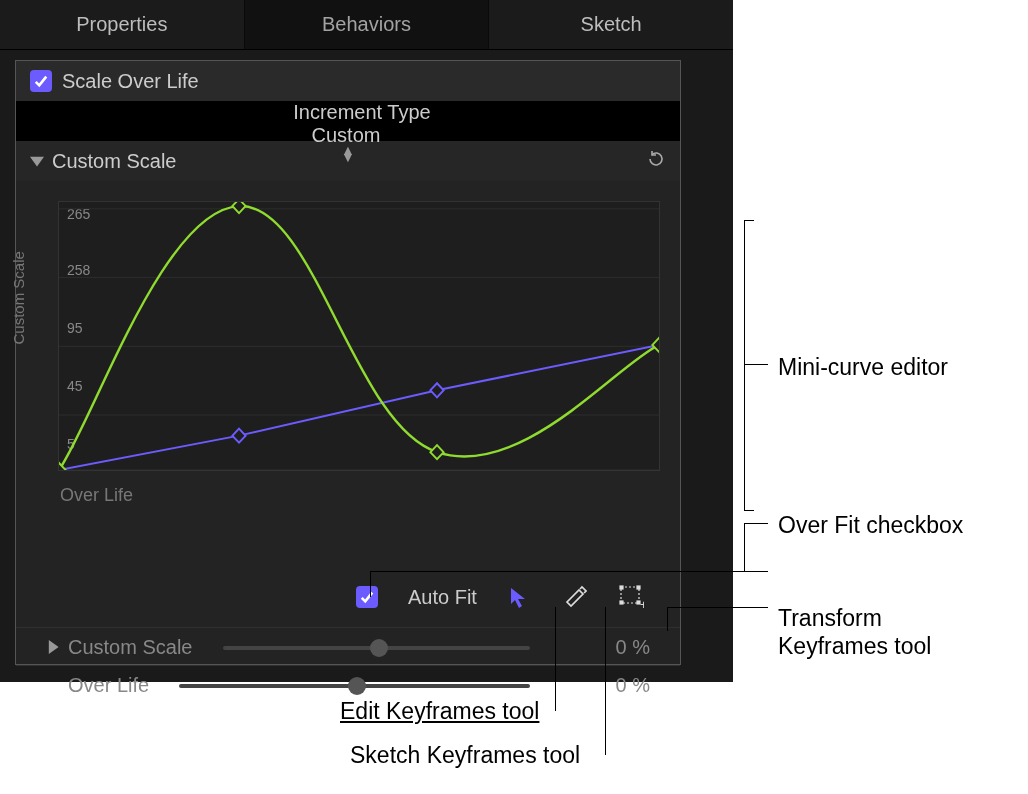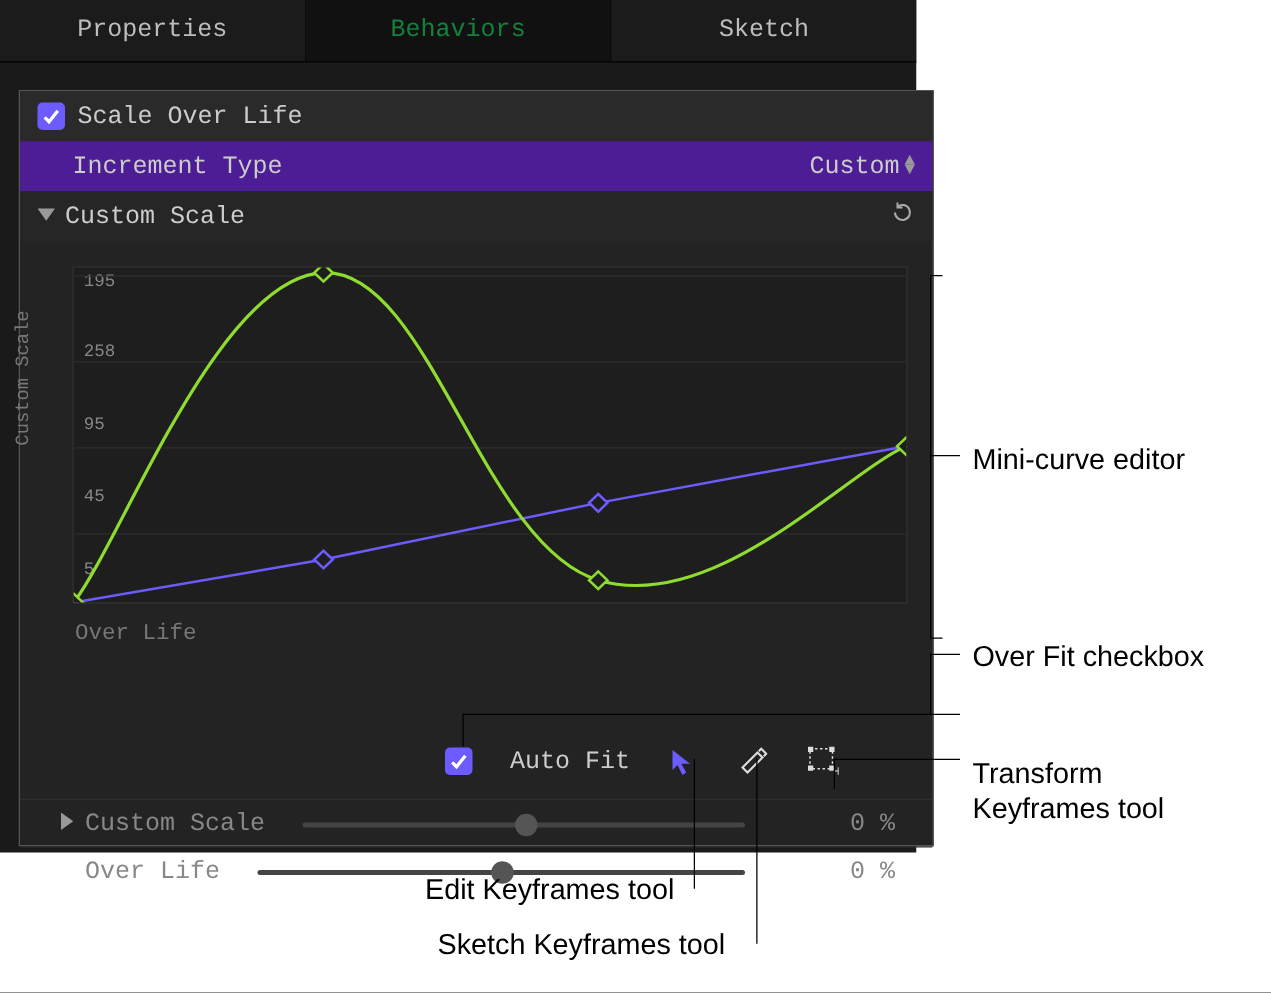--- a/index.html
+++ b/index.html
@@ -10,21 +10,20 @@
     height: 794px;
     position: relative;
   }
   .panel {
     position: absolute;
     left: 0; top: 0;
     width: 733px;
     height: 682px;
     background: #1a1a1a;
     color: #bbb;
-    font-family: Liberation Mono, monospace;
   }
   
   .tabbar {
     display: flex;
     height: 50px;
     border-bottom: 1px solid #000;
     background: #1b1b1b;
   }
   .tab {
     flex: 1;
@@ -32,40 +31,40 @@
     align-items: center;
     justify-content: center;
     font-size: 20px;
     color: #bdbdbd;
     border-right: 1px solid #0a0a0a;
     cursor: default;
   }
   .tab:last-child { border-right: none; }
   .tab.active {
     background: #111;
-    color: #15803d;
+    color: #a3a3a3;
   }
   .content-frame {
     position: absolute;
-    left: 15px; top: 72px;
-    width: 732px;
+    left: 15px; top: 60px;
+    width: 666px;
     height: 605px;
     border: 1px solid #555;
     background: #232323;
   }
   .row {
     display: flex;
     align-items: center;
     height: 40px;
     padding: 0 14px;
     font-size: 20px;
     color: #ccc;
   }
   .row.header { background: #2a2a2a; }
-  .row.sub { background: #4c1d95; }
+  .row.sub { background: #000000; flex-direction: column; }
   .checkbox {
     width: 22px; height: 22px;
     background: #6c5cff;
     border-radius: 4px;
     display: flex;
     align-items: center;
     justify-content: center;
     margin-right: 10px;
   }
   .checkbox svg { width: 14px; height: 14px; stroke: #fff; stroke-width: 3; fill: none; }
@@ -190,21 +189,21 @@
       <span class="reset-icon">
         <svg width="20" height="20" viewBox="0 0 20 20" fill="none" stroke="#aaa" stroke-width="1.6">
           <path d="M4 10a6 6 0 1 0 2-4.5"></path>
             <polyline points="6,2 6,6 10,6"></polyline>
         </svg>
       </span>
     </div>
 
     <div class="curve-area">
       <span class="ylabel">Custom Scale</span>
-      <span class="y-tick" style="top:4px">195</span>
+      <span class="y-tick" style="top:4px">265</span>
       <span class="y-tick" style="top:60px">258</span>
       <span class="y-tick" style="top:118px">95</span>
       <span class="y-tick" style="top:176px">45</span>
       <span class="y-tick" style="top:234px">5</span>
       <svg class="plot" id="plot-svg" viewBox="0 0 640 270" preserveAspectRatio="none">
           <line x1="0" x2="640" y1="270" y2="270" stroke="#2e2e2e"></line>
           <line x1="0" x2="640" y1="214.6153846153846" y2="214.6153846153846" stroke="#2e2e2e"></line>
           <line x1="0" x2="640" y1="145.38461538461536" y2="145.38461538461536" stroke="#2e2e2e"></line>
           <line x1="0" x2="640" y1="76.15384615384616" y2="76.15384615384616" stroke="#2e2e2e"></line>
           <line x1="0" x2="640" y1="6.923076923076906" y2="6.923076923076906" stroke="#2e2e2e"></line>
@@ -286,14 +285,14 @@
 
 <div class="callout-line callout-v" style="left:667px; top:607px; height:24px;"></div>
 <div class="callout-line callout-h" style="left:667px; top:607px; width:101px;"></div>
 
 <div class="callout-line callout-v" style="left:555px; top:607px; height:104px;"></div>
 <div class="callout-line callout-v" style="left:605px; top:607px; height:148px;"></div>
 
 <div class="annotation" style="left:778px; top:354px;">Mini-curve editor</div>
 <div class="annotation" style="left:778px; top:512px;">Over Fit checkbox</div>
 <div class="annotation" style="left:778px; top:604px; width:220px; line-height:28px;">Transform Keyframes tool</div>
-<div class="annotation" style="left:340px; top:698px;">Edit Keyframes tool</div>
+<div class="annotation" style="left:340px; top:698px;text-decoration:underline;">Edit Keyframes tool</div>
 <div class="annotation" style="left:350px; top:742px;">Sketch Keyframes tool</div>
 
 </body></html>

